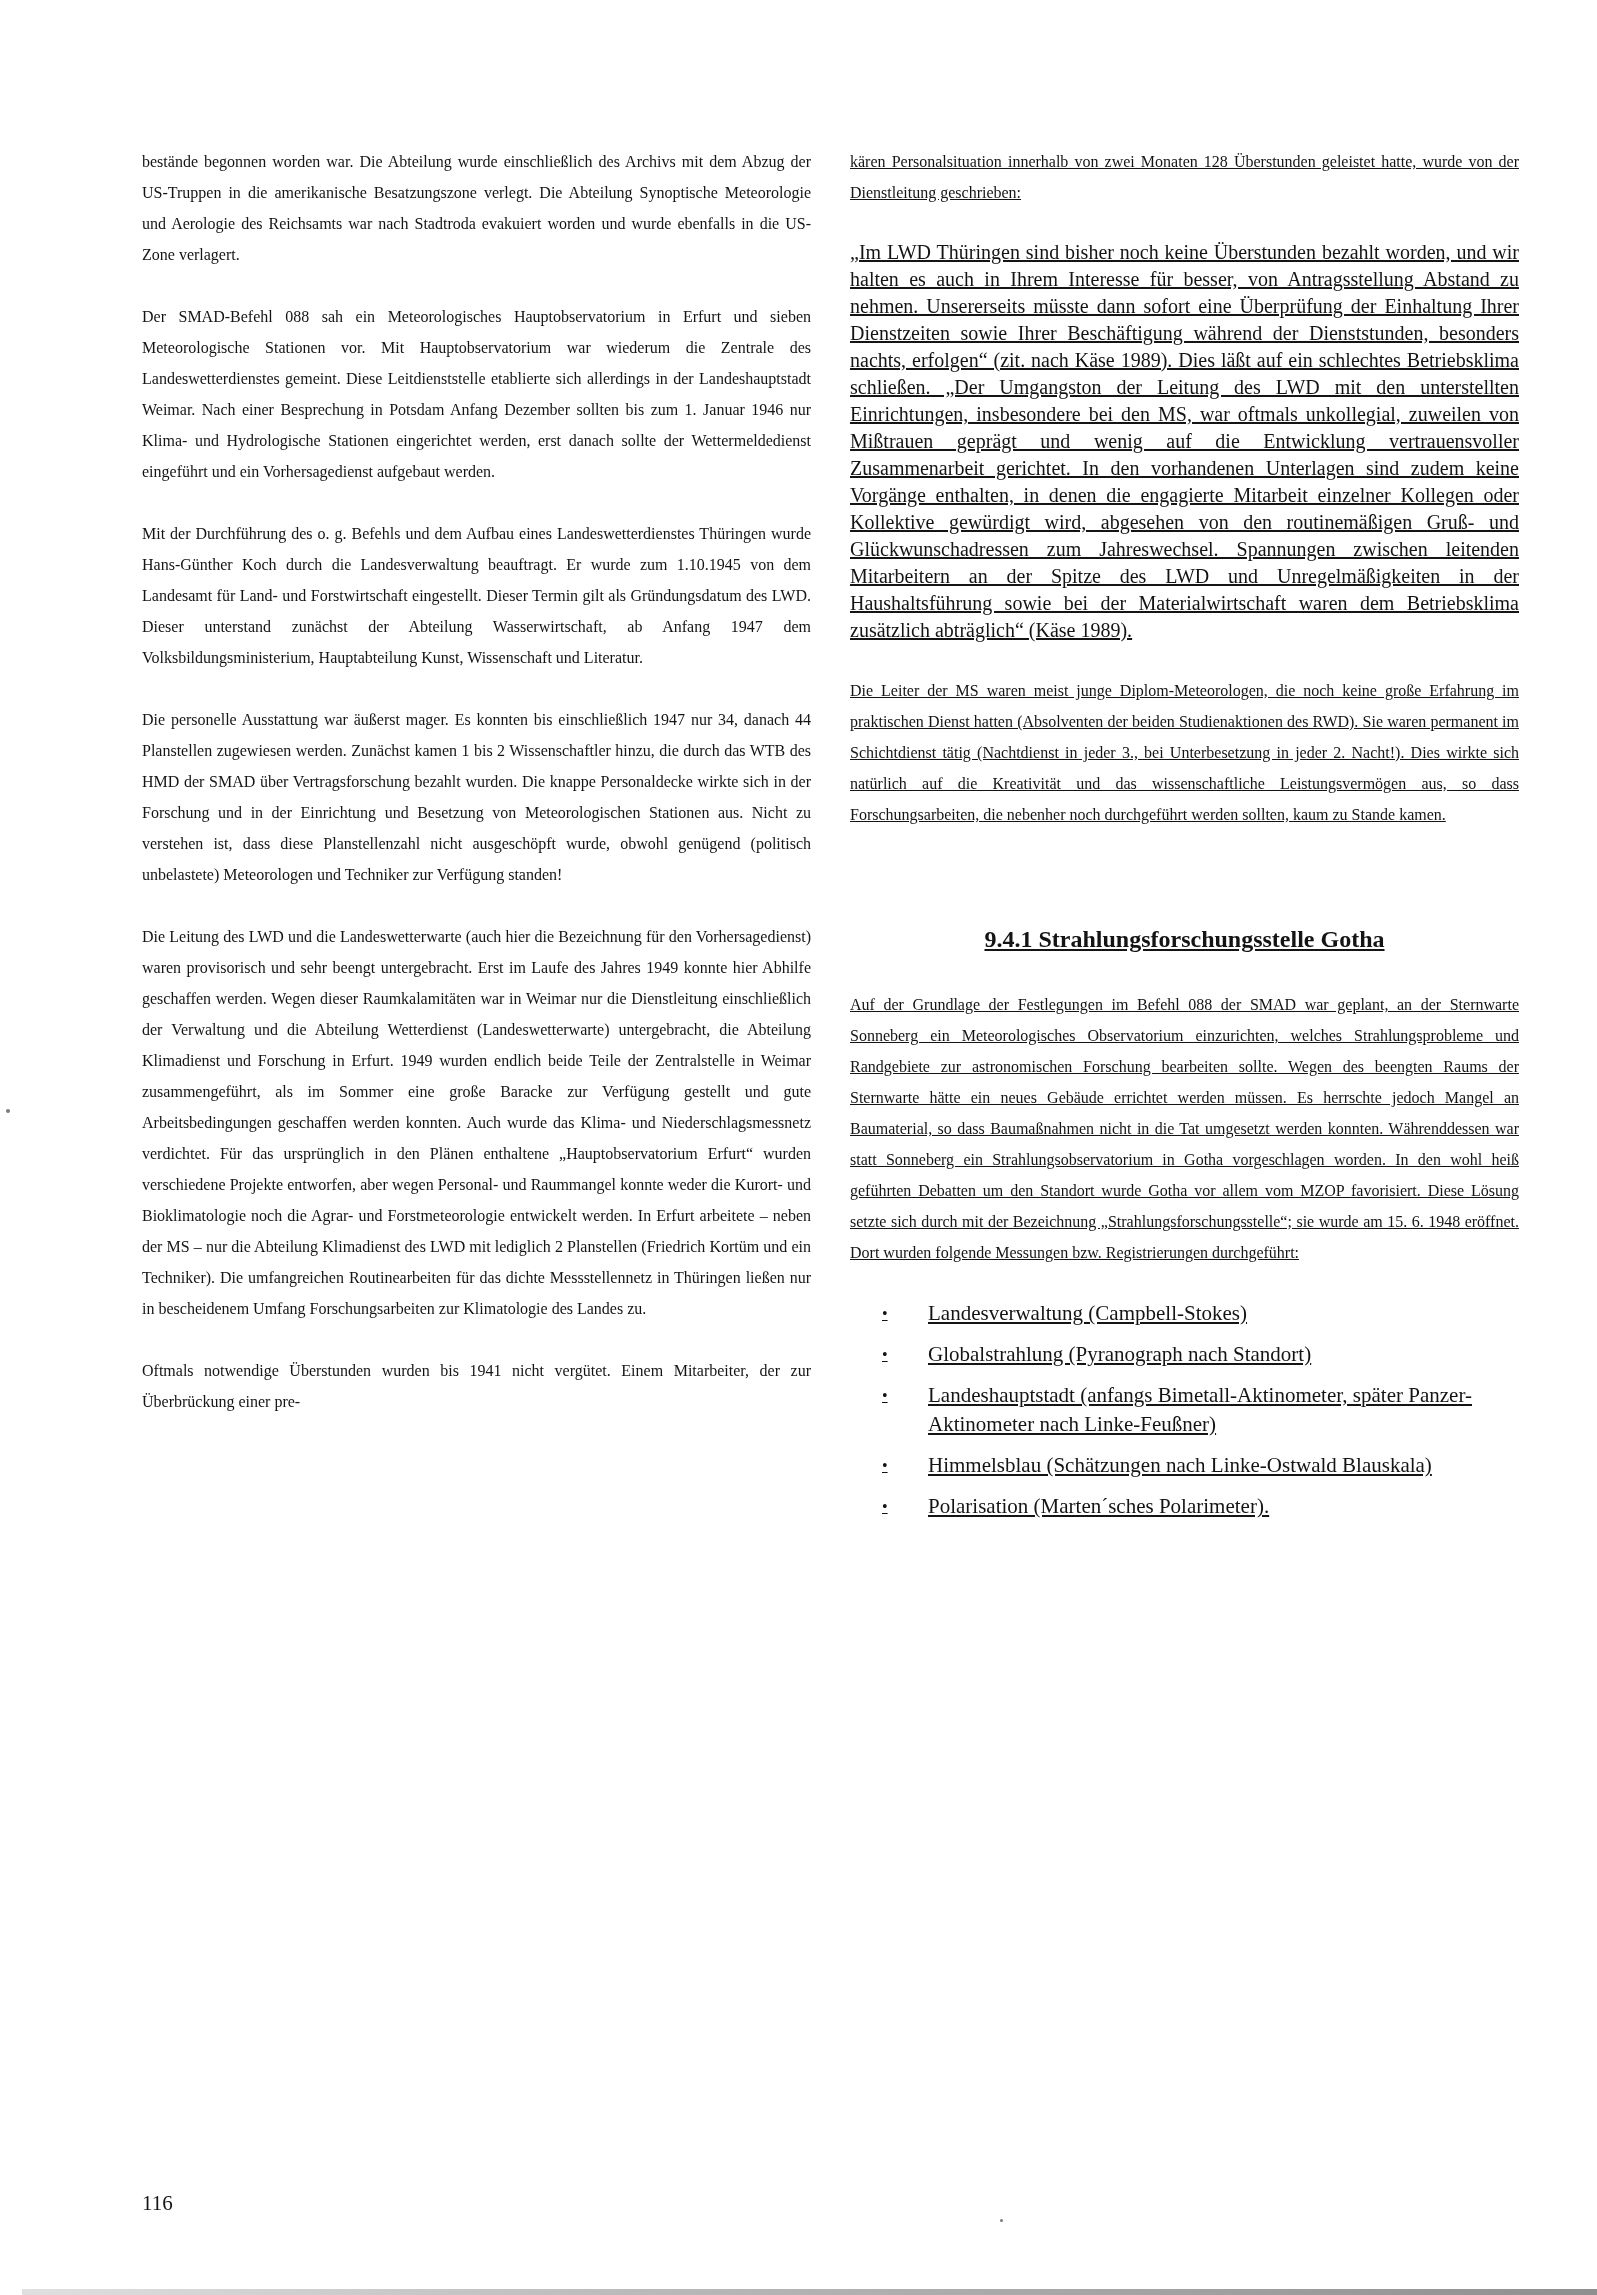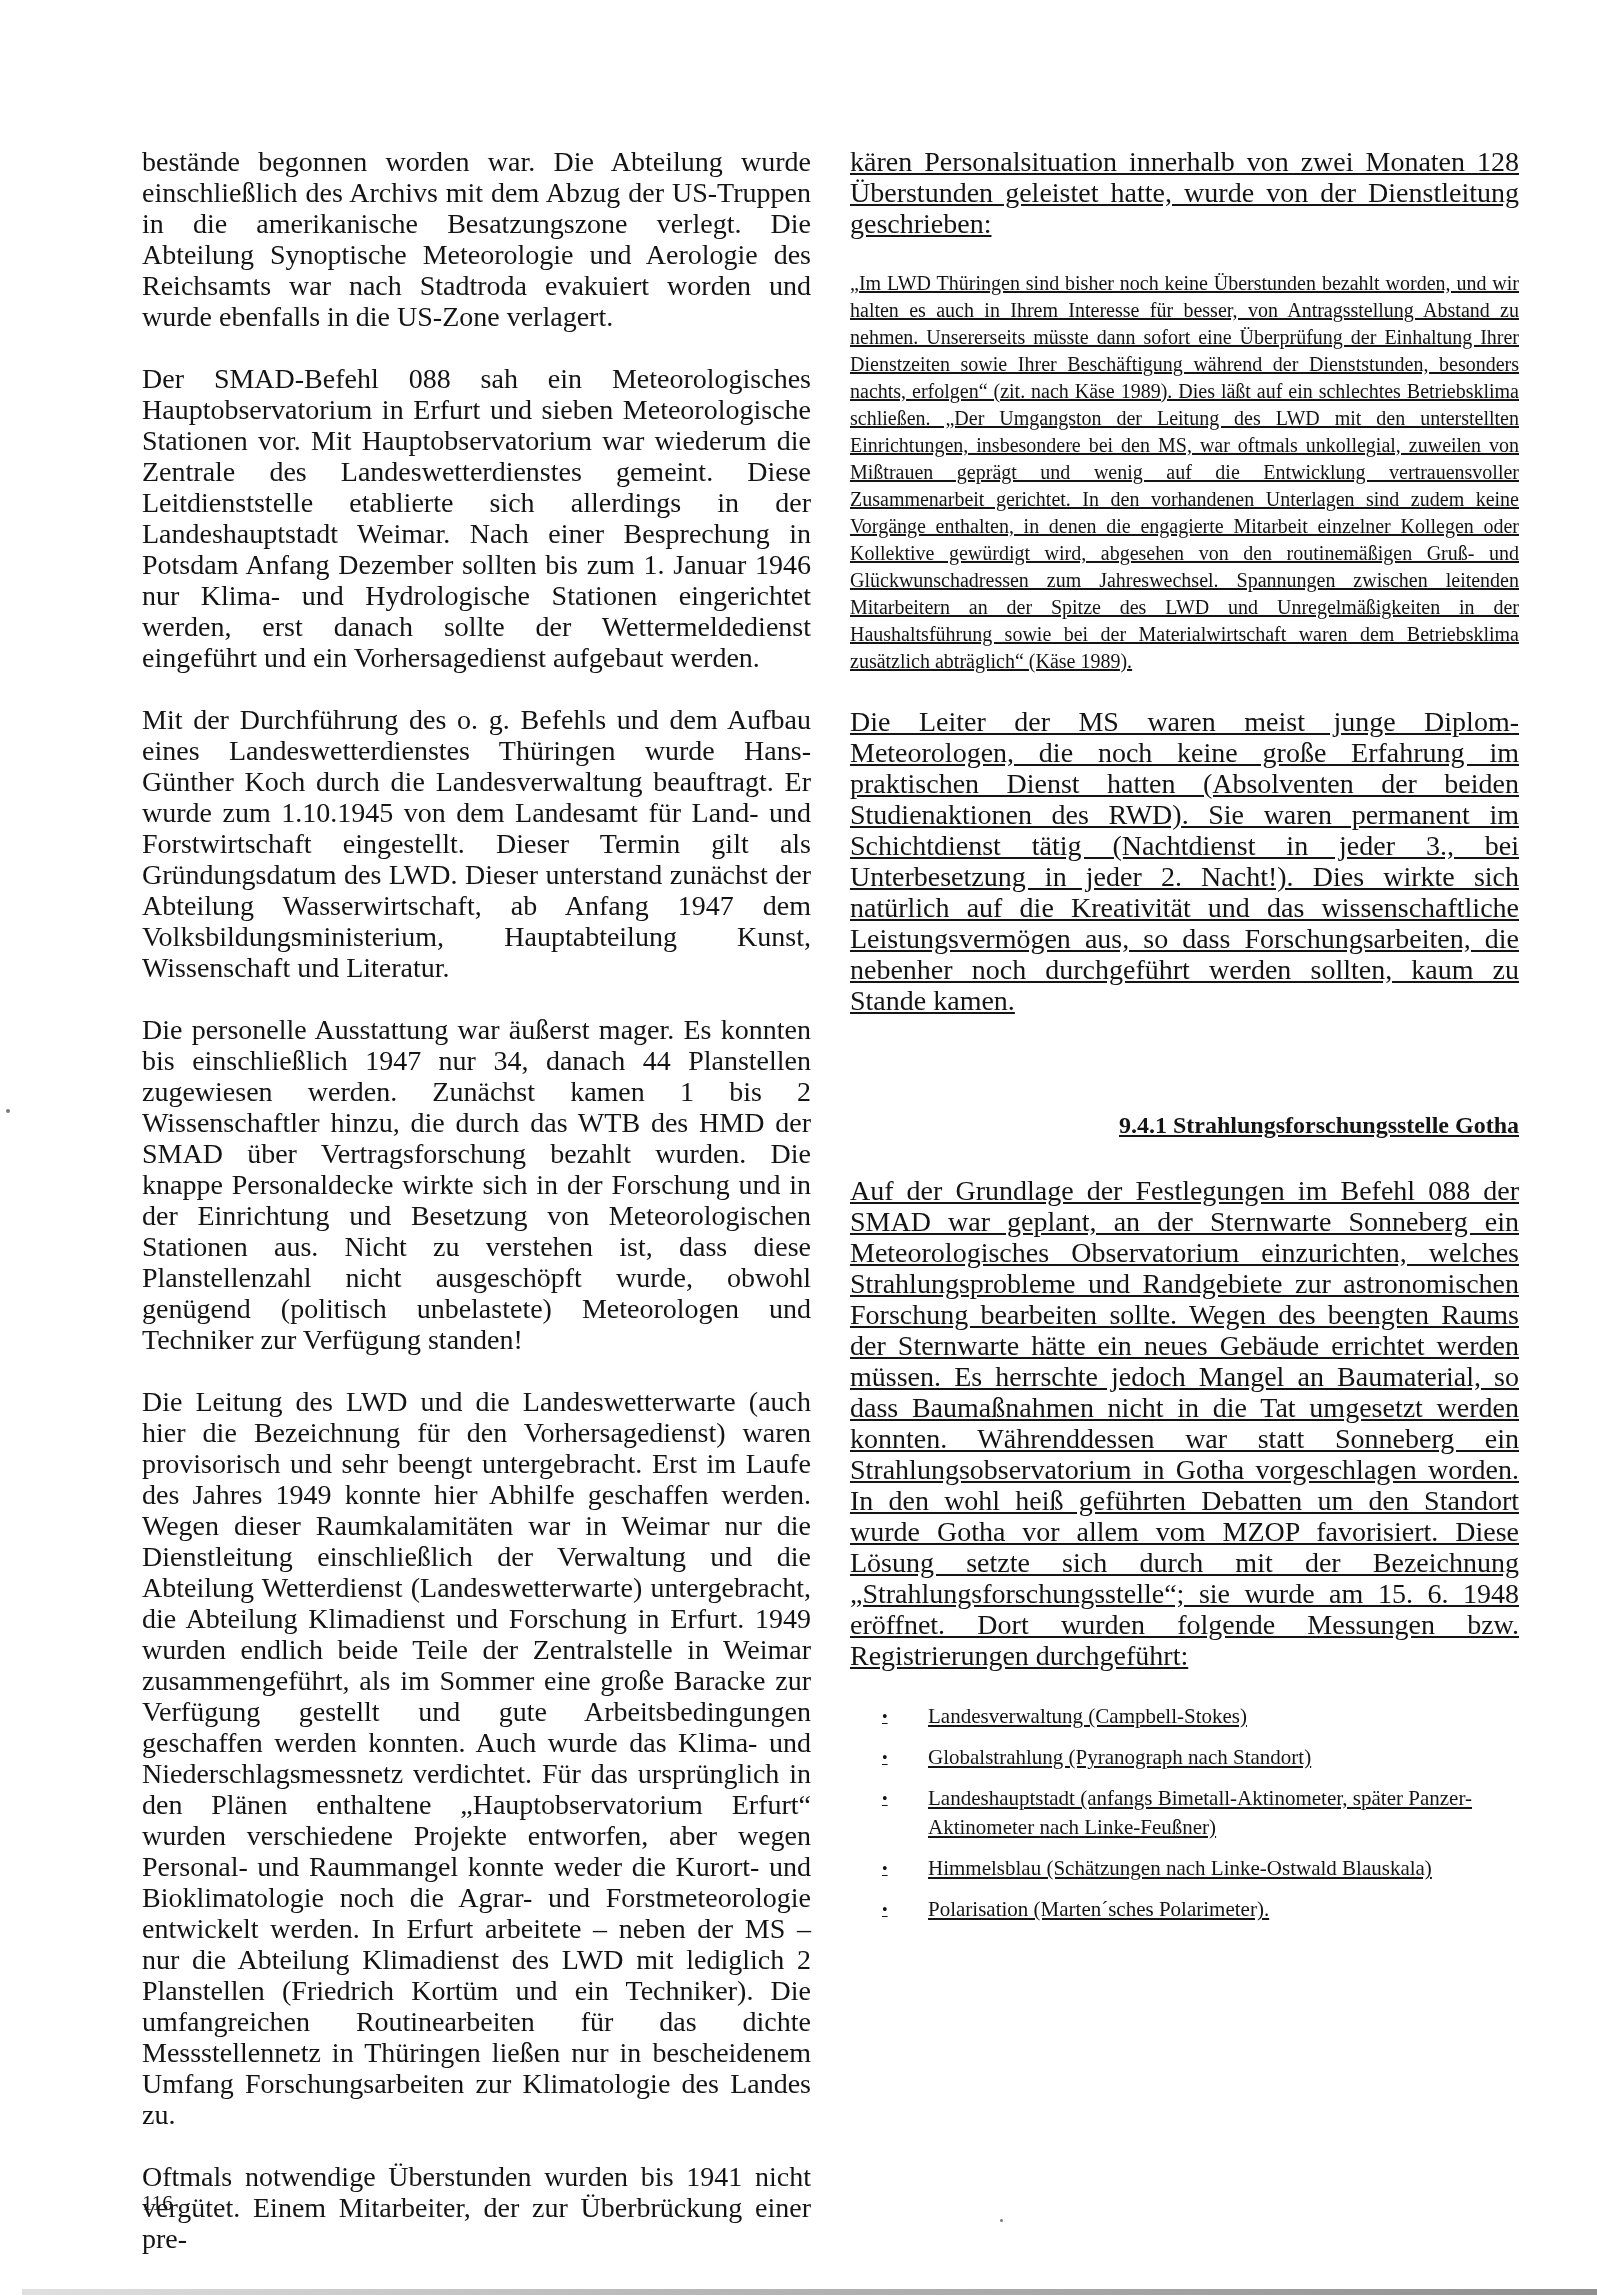--- a/index.html
+++ b/index.html
@@ -22,34 +22,34 @@
     top: 146px;
     width: 669px;
     text-align: justify;
     hyphens: auto;
     -webkit-hyphens: auto;
   }
   .col-left  { left: 142px; }
   .col-right { left: 850px; text-decoration: underline; }
 
   .body-par {
-    font-size: 28px;
+    font-size: 16px;
     line-height: 31px;
     margin: 0 0 31px 0;
   }
   .block-quote {
     font-size: 20px;
     line-height: 27px;
     margin: 12px 0 31px 0;
   }
   .section-heading {
     font-size: 24px;
     line-height: 31px;
     font-weight: bold;
-    text-align: right;
+    text-align: center;
     margin: 94px 0 34px 0;
   }
   .bullet-list {
     list-style: none;
     margin: 0 0 29px 0;
     padding: 0 0 0 32px;
     font-size: 21px;
     line-height: 29px;
     text-align: left;
   }

